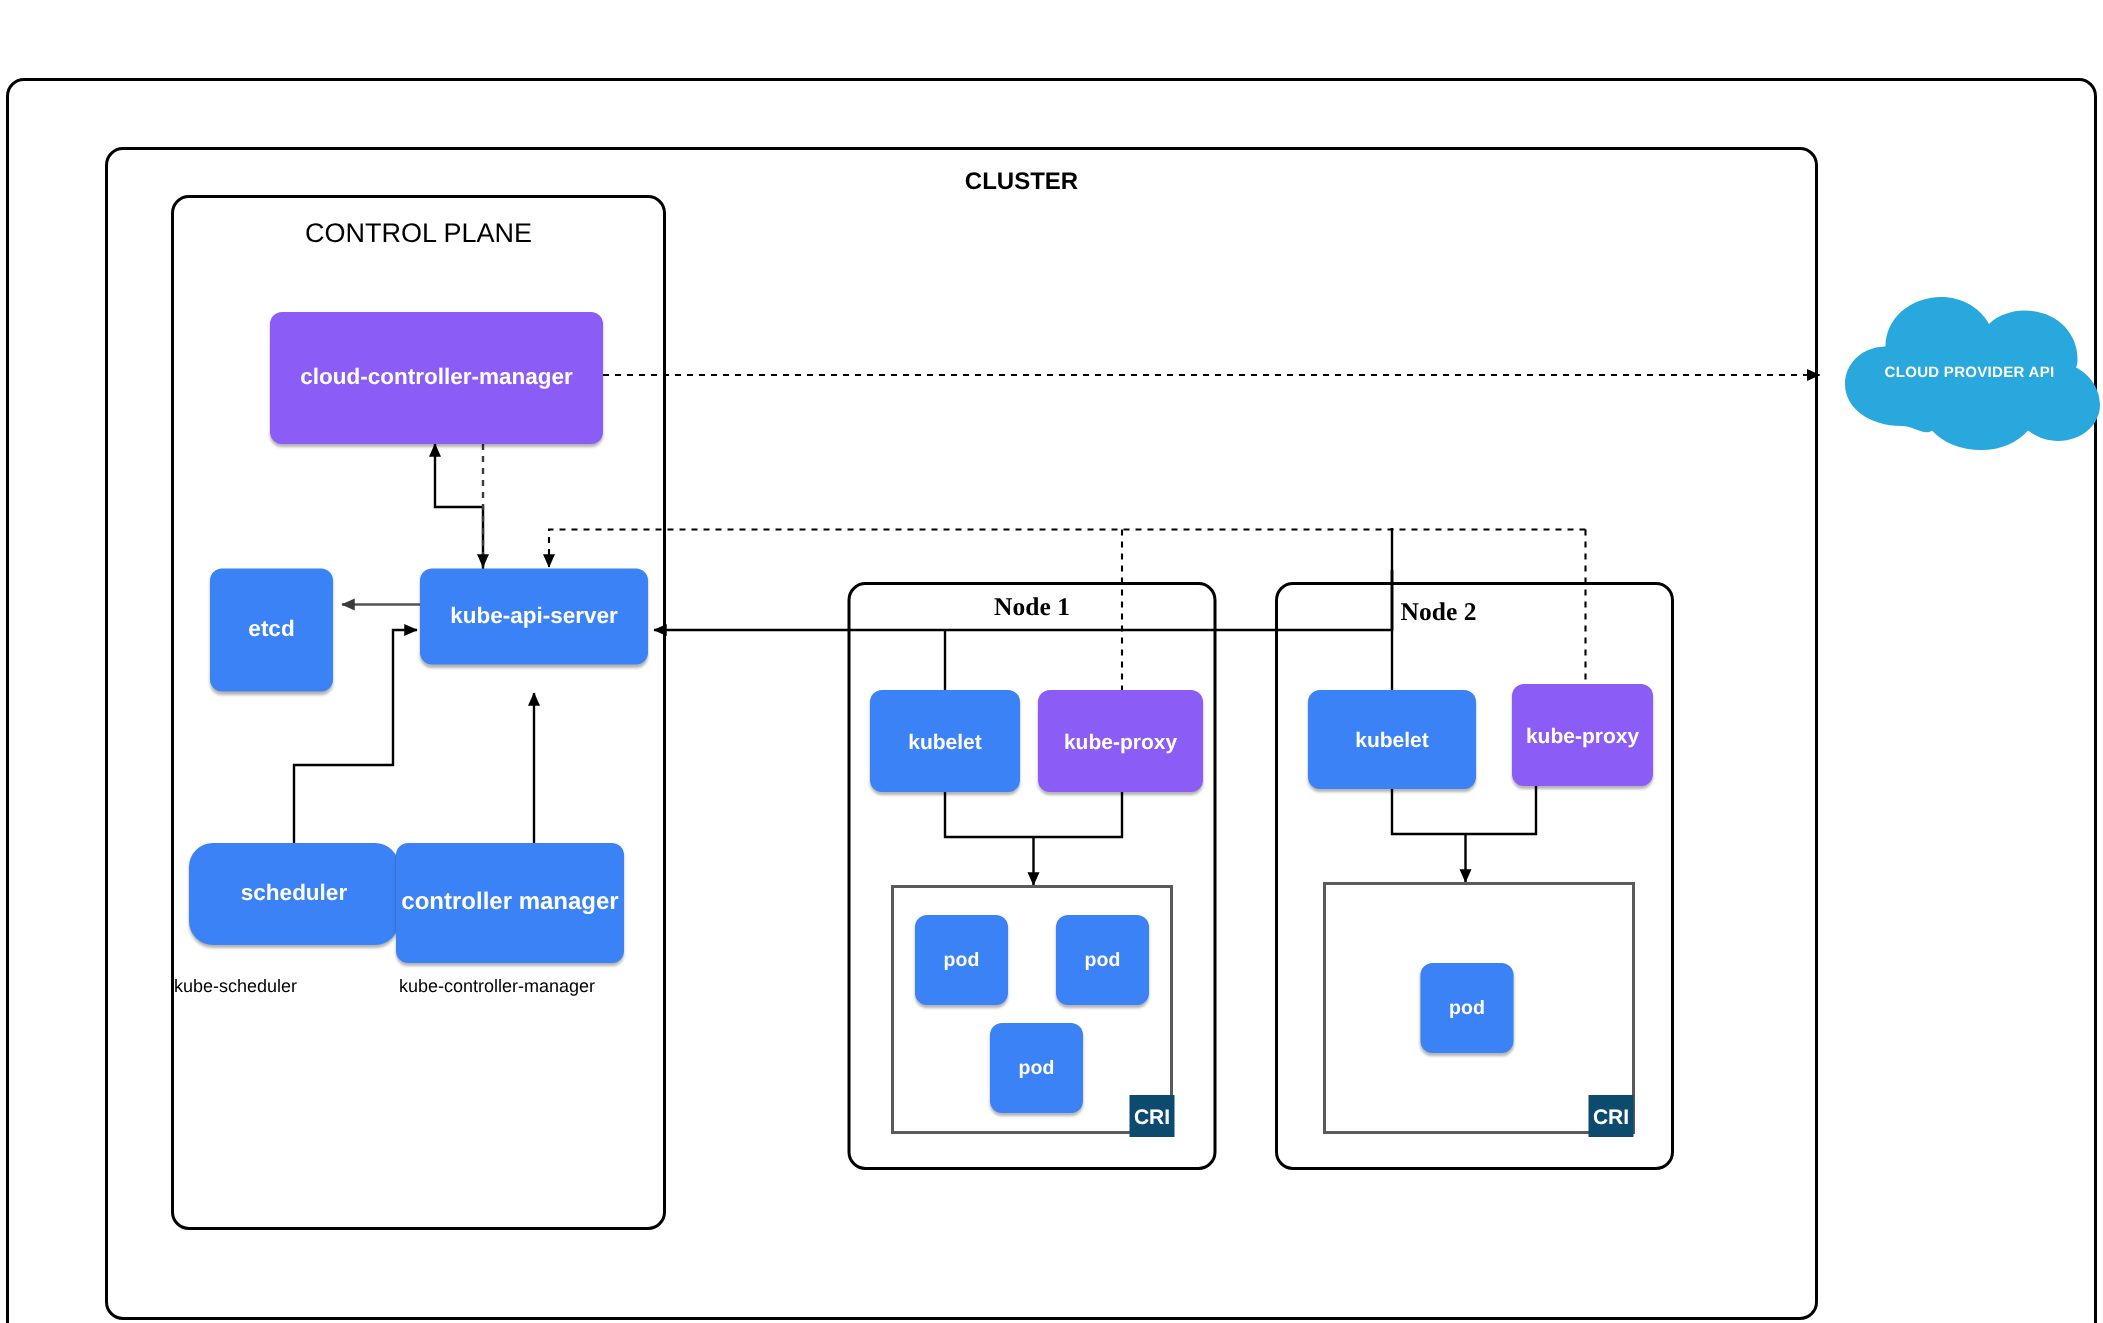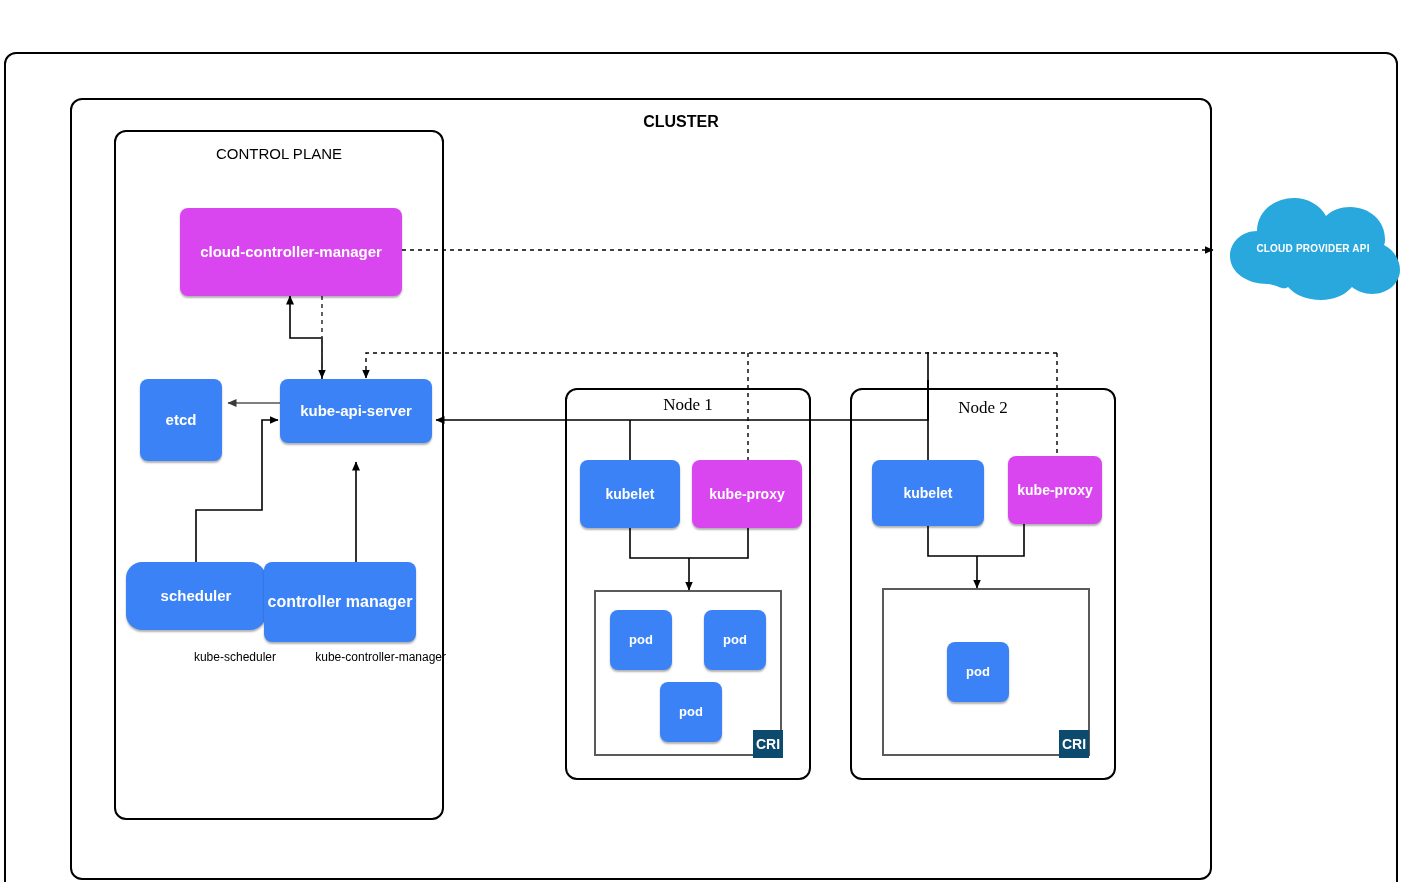--- a/index.html
+++ b/index.html
@@ -38,44 +38,44 @@
   }
   .title-bold {
     font-family: "Liberation Sans", sans-serif;
     font-weight: bold;
     font-size: 16px;
     color: #000000;
   }
   .title-plain {
     font-family: "Liberation Sans", sans-serif;
     font-weight: normal;
-    font-size: 15px;
+    font-size: 18px;
     color: #000000;
   }
   .title-serif {
     font-family: "Liberation Serif", serif;
-    font-weight: normal;
+    font-weight: bold;
     font-size: 17px;
     color: #000000;
   }
   .node-box {
     position: absolute;
     border-radius: 8px;
     display: flex;
     align-items: center;
     justify-content: center;
     color: #ffffff;
     font-family: "Liberation Sans", sans-serif;
     font-weight: bold;
     box-sizing: border-box;
     text-align: center;
     line-height: 1.15;
   }
   .box-dark { background: #3b82f6; box-shadow: 0 2px 2px rgba(0,0,0,0.30); }
-  .box-light { background: #d946ef; box-shadow: 0 2px 2px rgba(0,0,0,0.30); }
+  .box-light { background: #8b5cf6; box-shadow: 0 2px 2px rgba(0,0,0,0.30); }
   .cri-frame {
     position: absolute;
     border: 2px solid #5a5a5a;
     background: transparent;
     box-sizing: border-box;
   }
   .cri-badge {
     position: absolute;
     background: #0c4a6e;
     color: #ffffff;
@@ -84,21 +84,21 @@
     font-size: 14px;
     display: flex;
     align-items: center;
     justify-content: center;
   }
   .caption {
     position: absolute;
     font-family: "Liberation Sans", sans-serif;
     font-size: 12px;
     color: #000000;
-    text-align: right;
+    text-align: left;
     white-space: nowrap;
   }
   .cloud-label {
     position: absolute;
     color: #ffffff;
     font-family: "Liberation Sans", sans-serif;
     font-weight: bold;
     font-size: 10px;
     letter-spacing: 0.2px;
     white-space: nowrap;
@@ -229,21 +229,21 @@
   <div class="node-box box-light" style="left:692px; top:412px; width:110px; height:68px; font-size:14px;">kube-proxy</div>
 
   <div class="cri-frame" style="left:594px; top:542px; width:188px; height:166px;"></div>
   <div class="cri-badge" style="left:753px; top:682px; width:30px; height:28px;">CRI</div>
 
   <div class="node-box box-dark" style="left:610px; top:562px; width:62px; height:60px; font-size:13px;">pod</div>
   <div class="node-box box-dark" style="left:704px; top:562px; width:62px; height:60px; font-size:13px;">pod</div>
   <div class="node-box box-dark" style="left:660px; top:634px; width:62px; height:60px; font-size:13px;">pod</div>
 
   <div class="frame" style="left:850px; top:340px; width:266px; height:392px;"></div>
-  <div class="frame-title title-serif" style="left:900px; top:350px; width:166px;">Node 2</div>
+  <div class="frame-title title-serif" style="left:876px; top:350px; width:166px;">Node 2</div>
 
   <div class="node-box box-dark" style="left:872px; top:412px; width:112px; height:66px; font-size:14px;">kubelet</div>
   <div class="node-box box-light" style="left:1008px; top:408px; width:94px; height:68px; font-size:14px;">kube-proxy</div>
 
   <div class="cri-frame" style="left:882px; top:540px; width:208px; height:168px;"></div>
   <div class="cri-badge" style="left:1059px; top:682px; width:30px; height:28px;">CRI</div>
 
   <div class="node-box box-dark" style="left:947px; top:594px; width:62px; height:60px; font-size:13px;">pod</div>
 
 </div>

